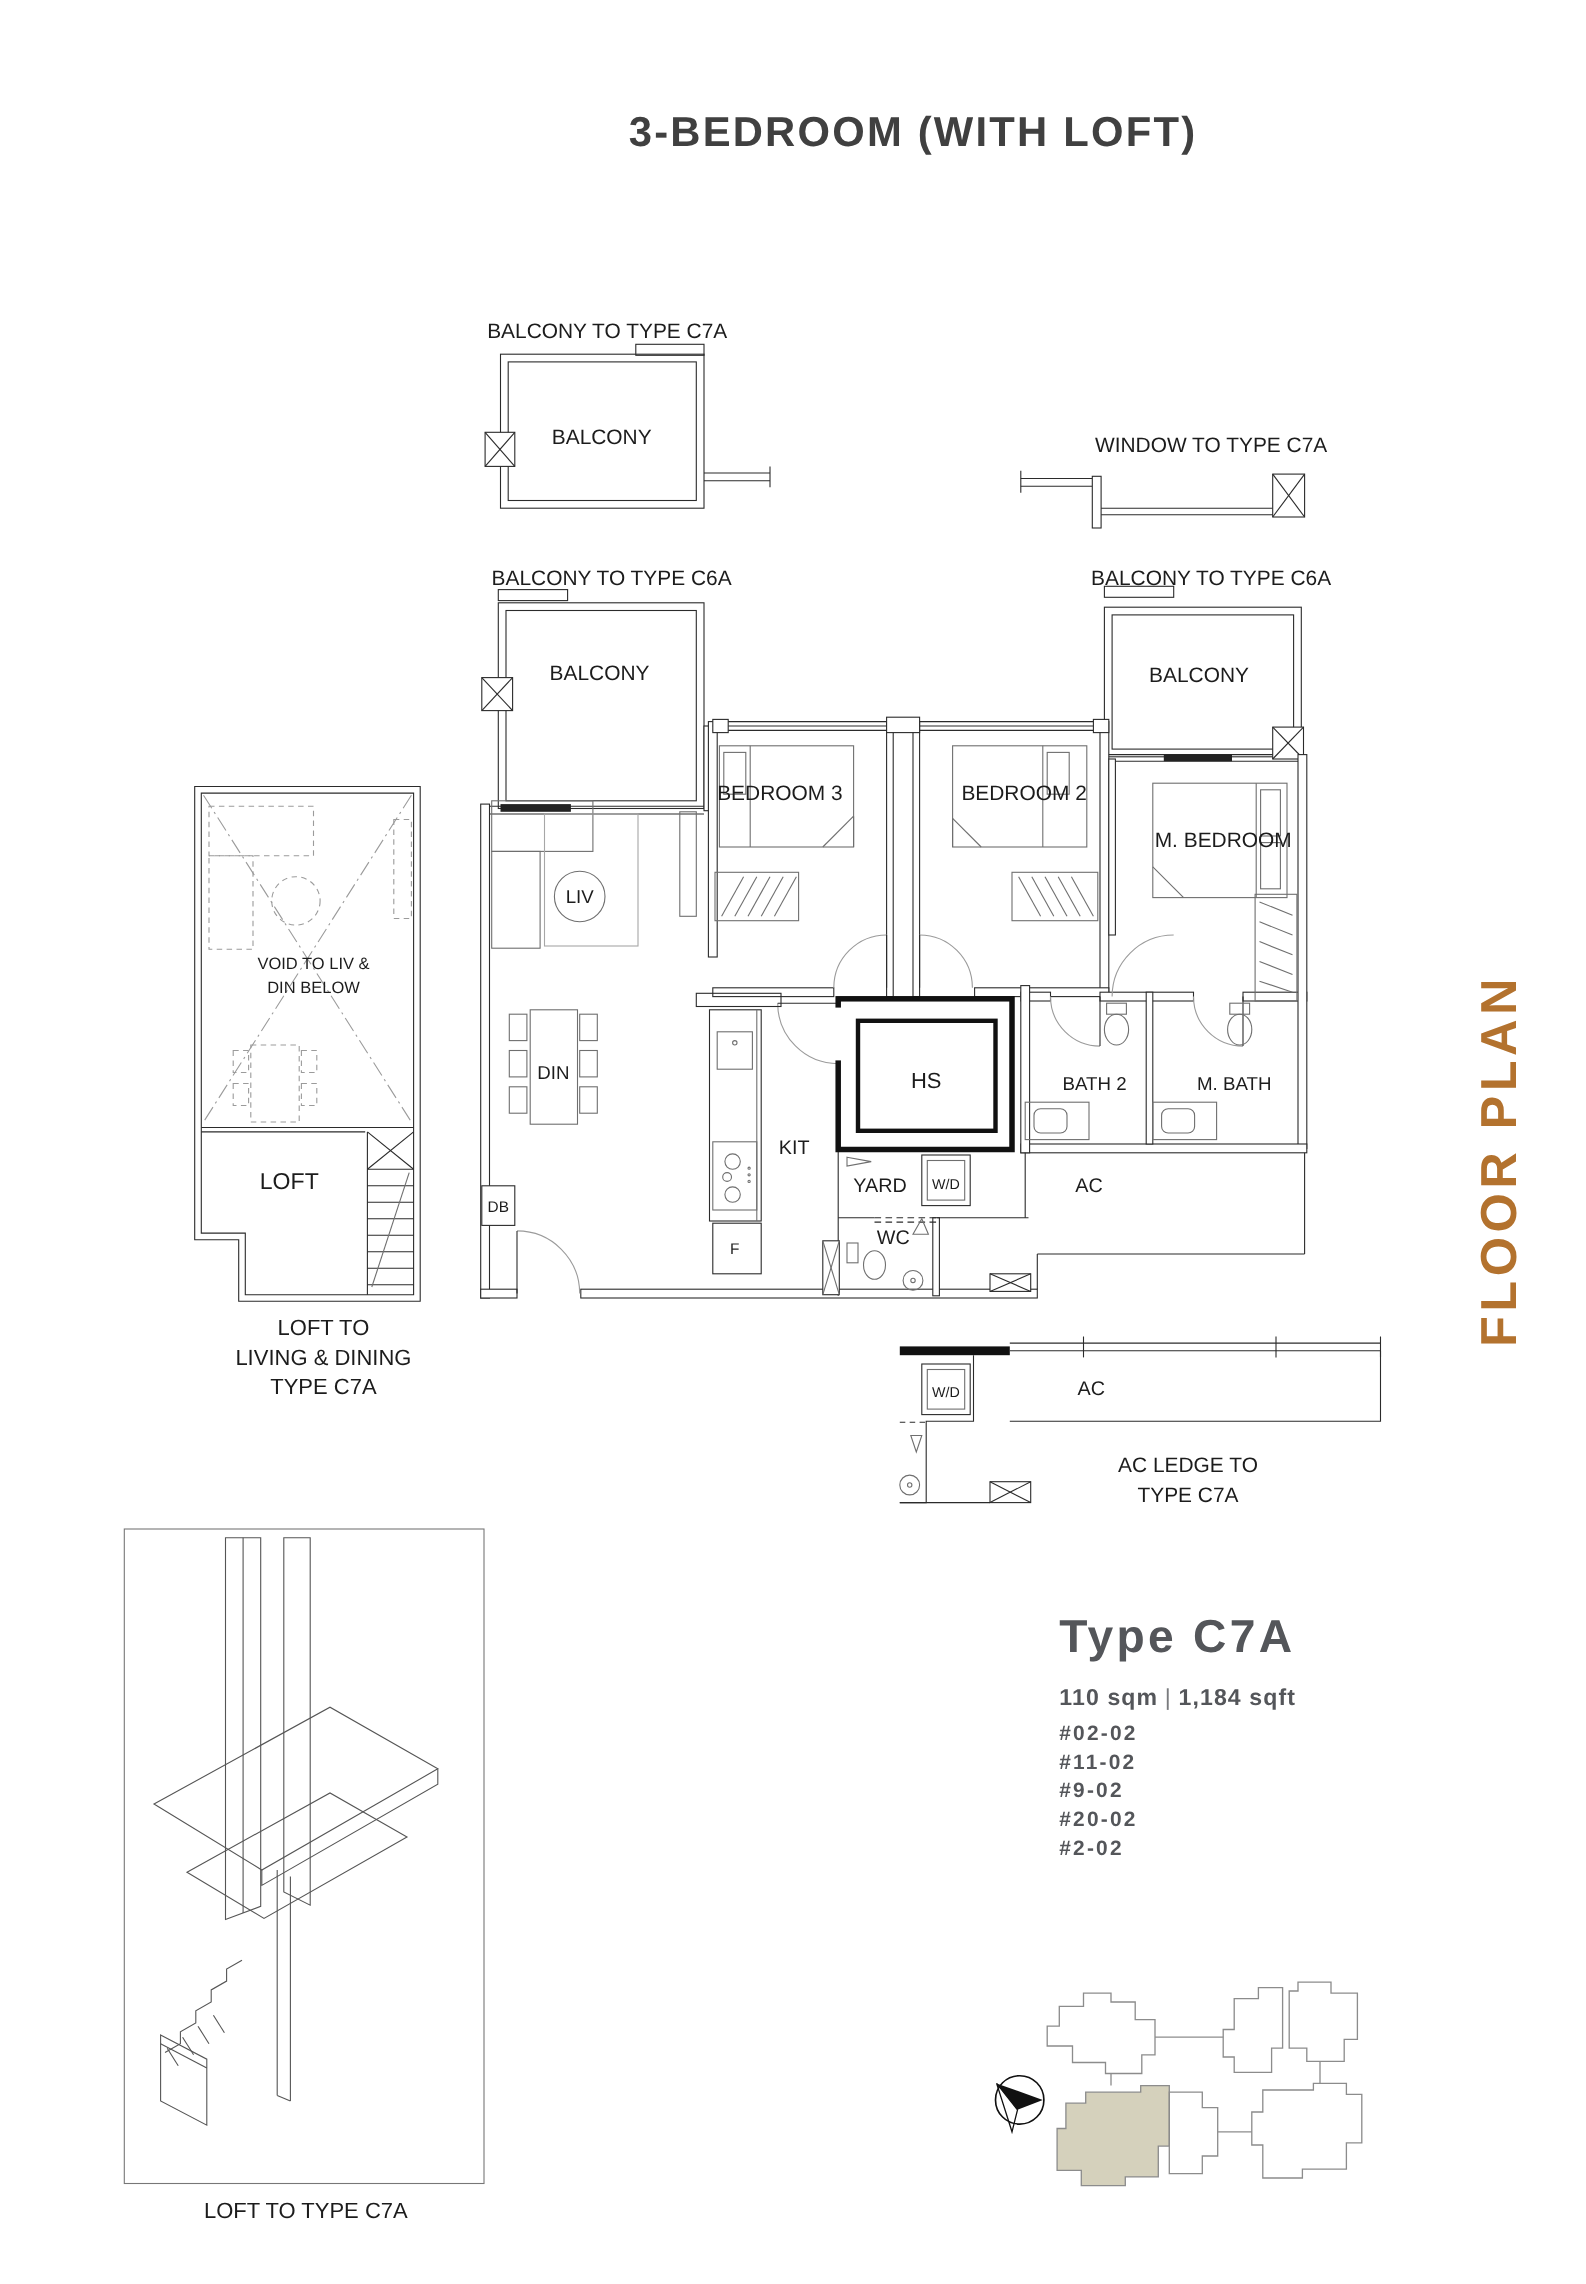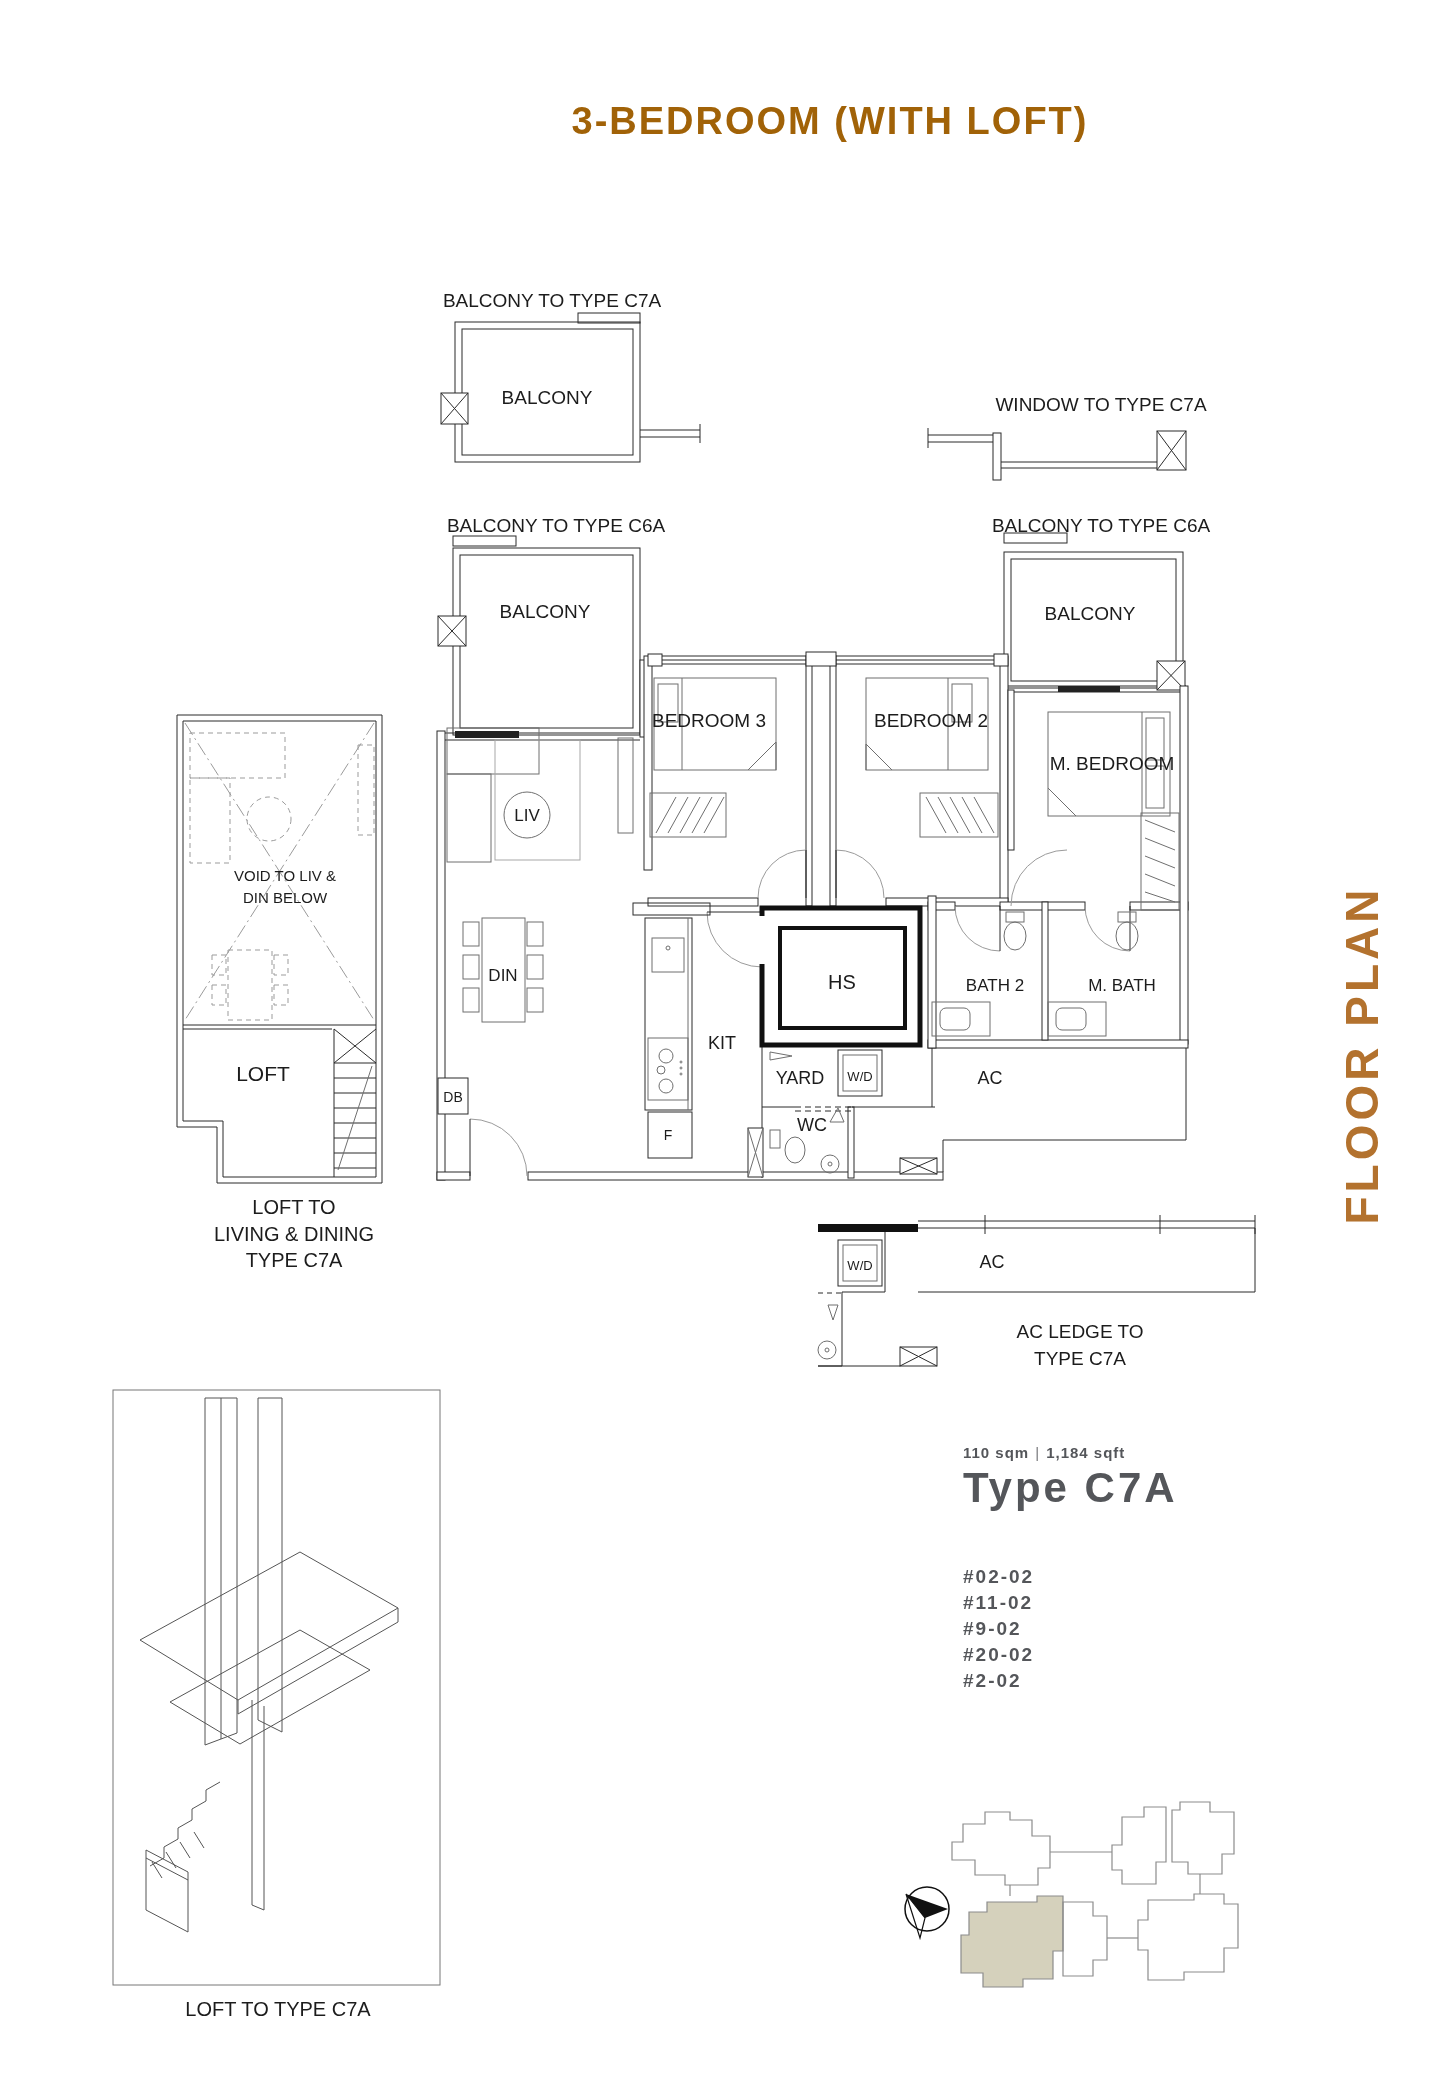--- a/index.html
+++ b/index.html
@@ -1,25 +1,25 @@
 <!DOCTYPE html>
 <html><head>
 <meta charset="utf-8">
 <style>
   html,body{margin:0;padding:0;background:#ffffff;}
   body{width:1442px;height:2076px;position:relative;overflow:hidden;
        font-family:"Liberation Sans","DejaVu Sans",sans-serif;}
   .abs{position:absolute;}
   .page-title{left:830px;top:100px;transform:translateX(-50%);
-    font-size:38px;font-weight:bold;letter-spacing:2px;color:#a16207;white-space:nowrap;}
+    font-size:38px;font-weight:bold;letter-spacing:2px;color:#404040;white-space:nowrap;}
   .vertical-label{left:1362px;top:1055px;transform:translate(-50%,-50%) rotate(-90deg);
     font-size:46px;font-weight:bold;letter-spacing:4px;color:#B3722E;white-space:nowrap;}
   .type-title{left:963px;top:1464px;font-size:42px;font-weight:bold;
     letter-spacing:3px;color:#54565A;white-space:nowrap;}
-  .area-line{left:963px;top:1444px;font-size:15px;font-weight:bold;
+  .area-line{left:963px;top:1532px;font-size:21px;font-weight:bold;
     letter-spacing:1px;color:#54565A;white-space:nowrap;}
   .area-line .divider{font-weight:normal;color:#7a7b7e;padding:0 6px;}
   .unit-list{left:963px;top:1564px;font-size:19px;font-weight:bold;
     letter-spacing:2px;color:#54565A;line-height:26px;}
   svg{position:absolute;left:0;top:0;}
   svg text{font-family:"Liberation Sans","DejaVu Sans",sans-serif;fill:#1c1c1c;}
 </style>
 </head>
 <body>
 

